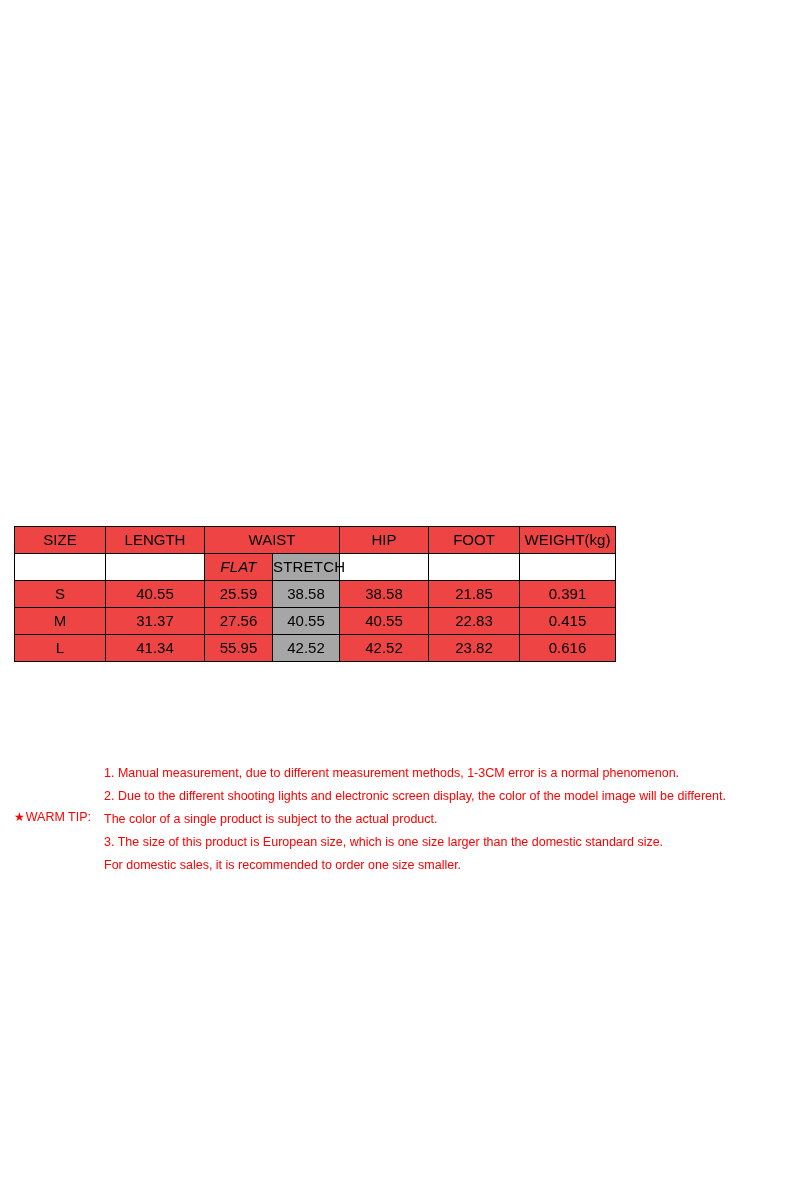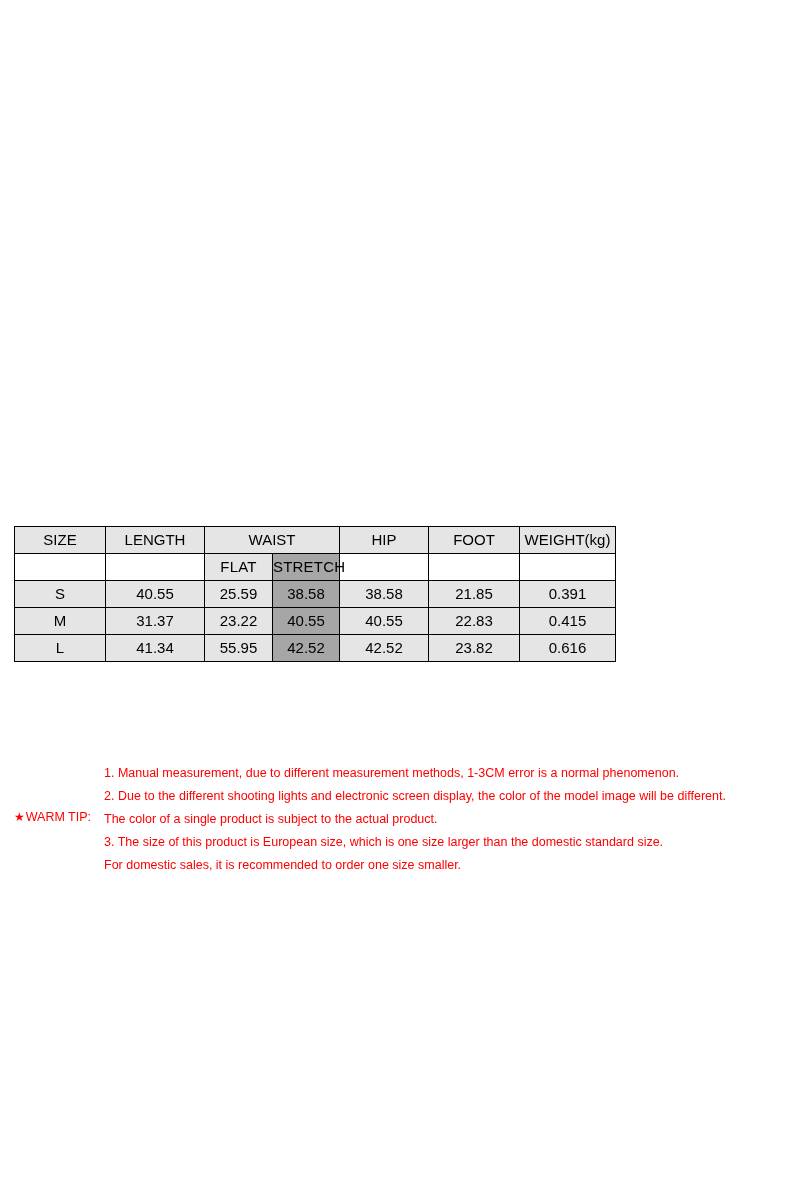--- a/index.html
+++ b/index.html
@@ -19,21 +19,21 @@
   .chart-wrap {
     position: absolute;
     left: 14px;
     top: 526px;
     width: 601px;
   }
   table.size-chart {
     border-collapse: collapse;
     table-layout: fixed;
     width: 601px;
-    background: #e5e5e5;
+    background: #ef4444;
   }
   table.size-chart td,
   table.size-chart th {
     border: 1px solid #000000;
     font-weight: normal;
     text-align: center;
     vertical-align: middle;
     color: #000000;
     font-size: 15px;
     padding: 0;
@@ -58,20 +58,21 @@
     background: #a6a6a6;
   }
   .sub-stretch {
     background: #a6a6a6;
     font-size: 11.5px;
     letter-spacing: 0.2px;
   }
   .sub-flat {
     font-size: 11.5px;
     letter-spacing: 0.2px;
+    font-style: italic;
   }
   .blank-cell { background: #ffffff; }
 
   
   .tips {
     position: absolute;
     left: 14px;
     top: 762px;
     width: 790px;
     color: #ff0000;
@@ -138,21 +139,21 @@
         <td>25.59</td>
         <td class="cell-shaded">38.58</td>
         <td>38.58</td>
         <td>21.85</td>
         <td>0.391</td>
       </tr>
 
       <tr class="data-row">
         <td>M</td>
         <td>31.37</td>
-        <td>23.22</td>
+        <td>27.56</td>
         <td class="cell-shaded">40.55</td>
         <td>40.55</td>
         <td>22.83</td>
         <td>0.415</td>
       </tr>
 
       <tr class="data-row">
         <td>L</td>
         <td>41.34</td>
         <td>55.95</td>

